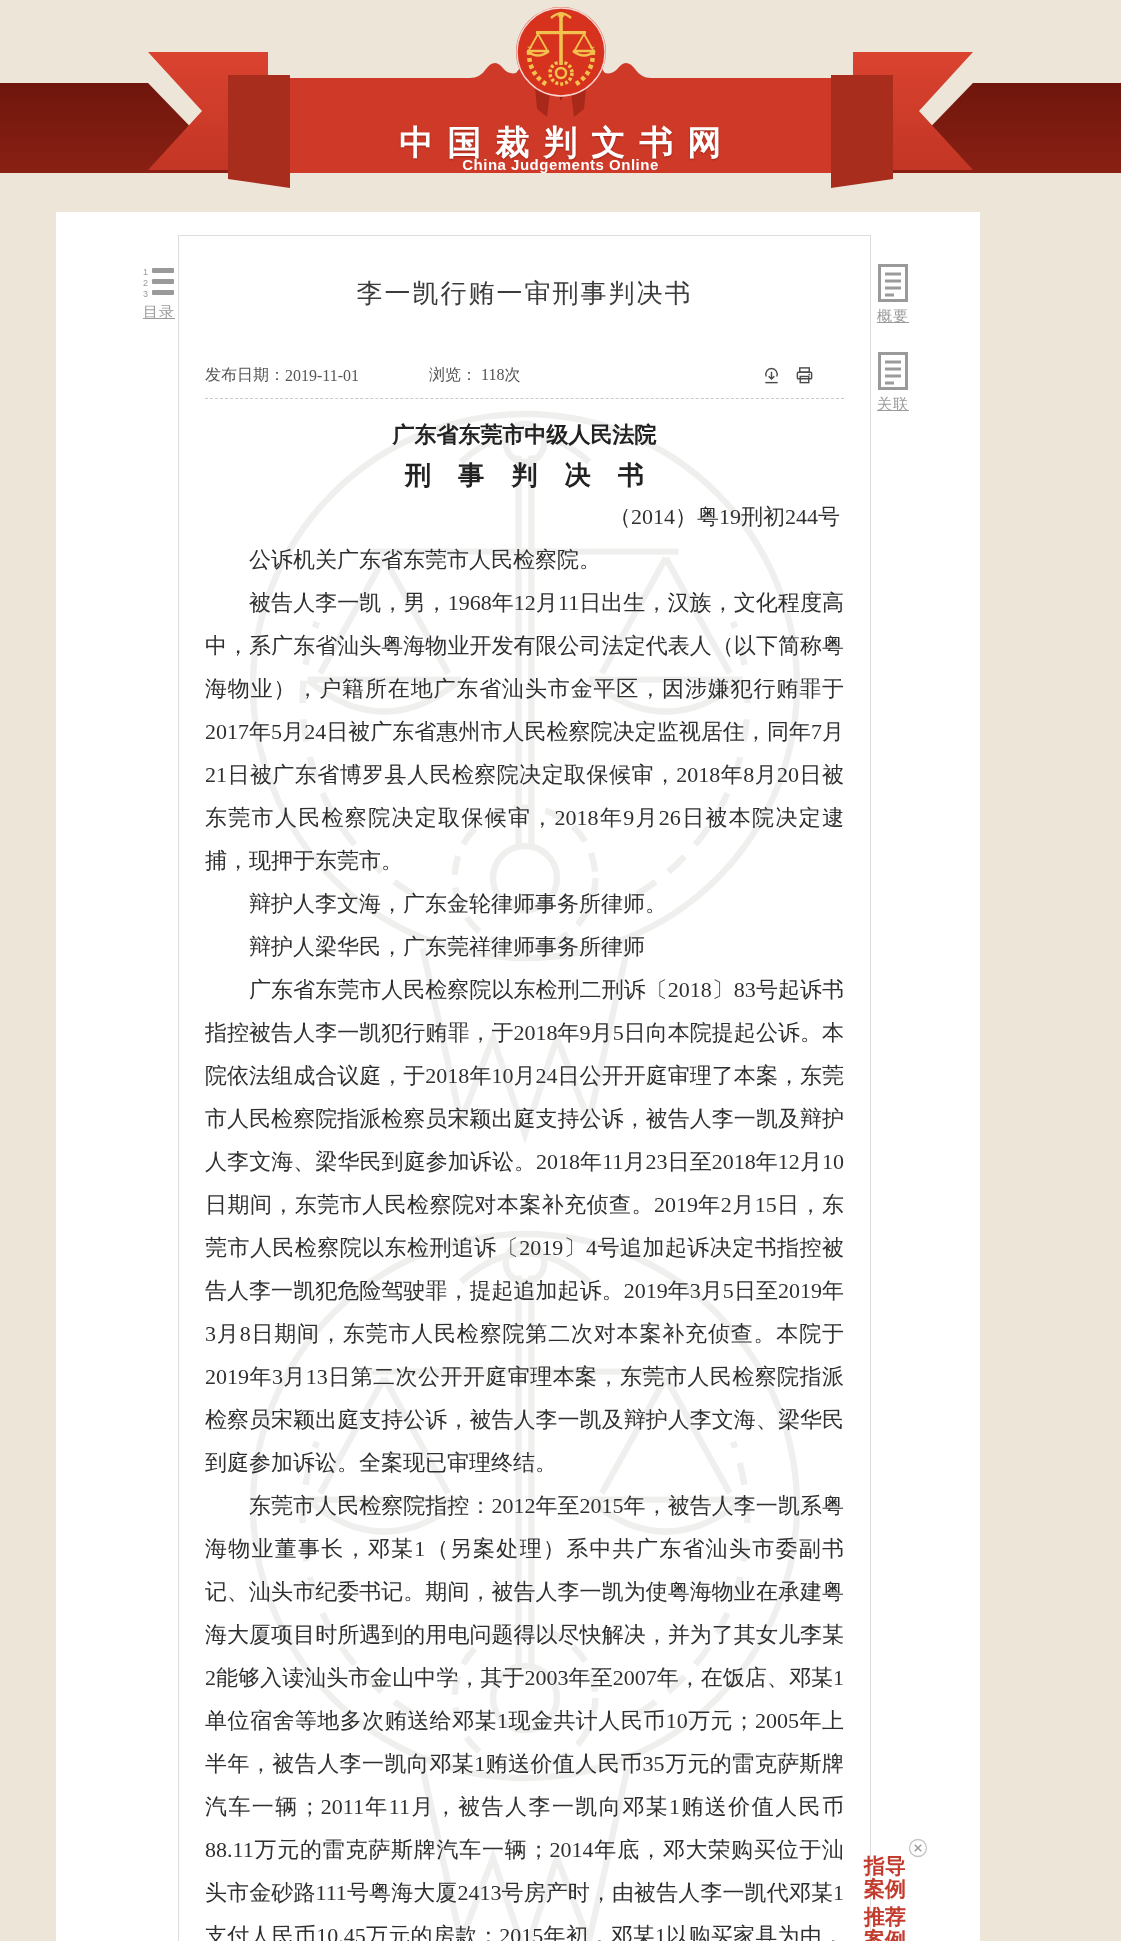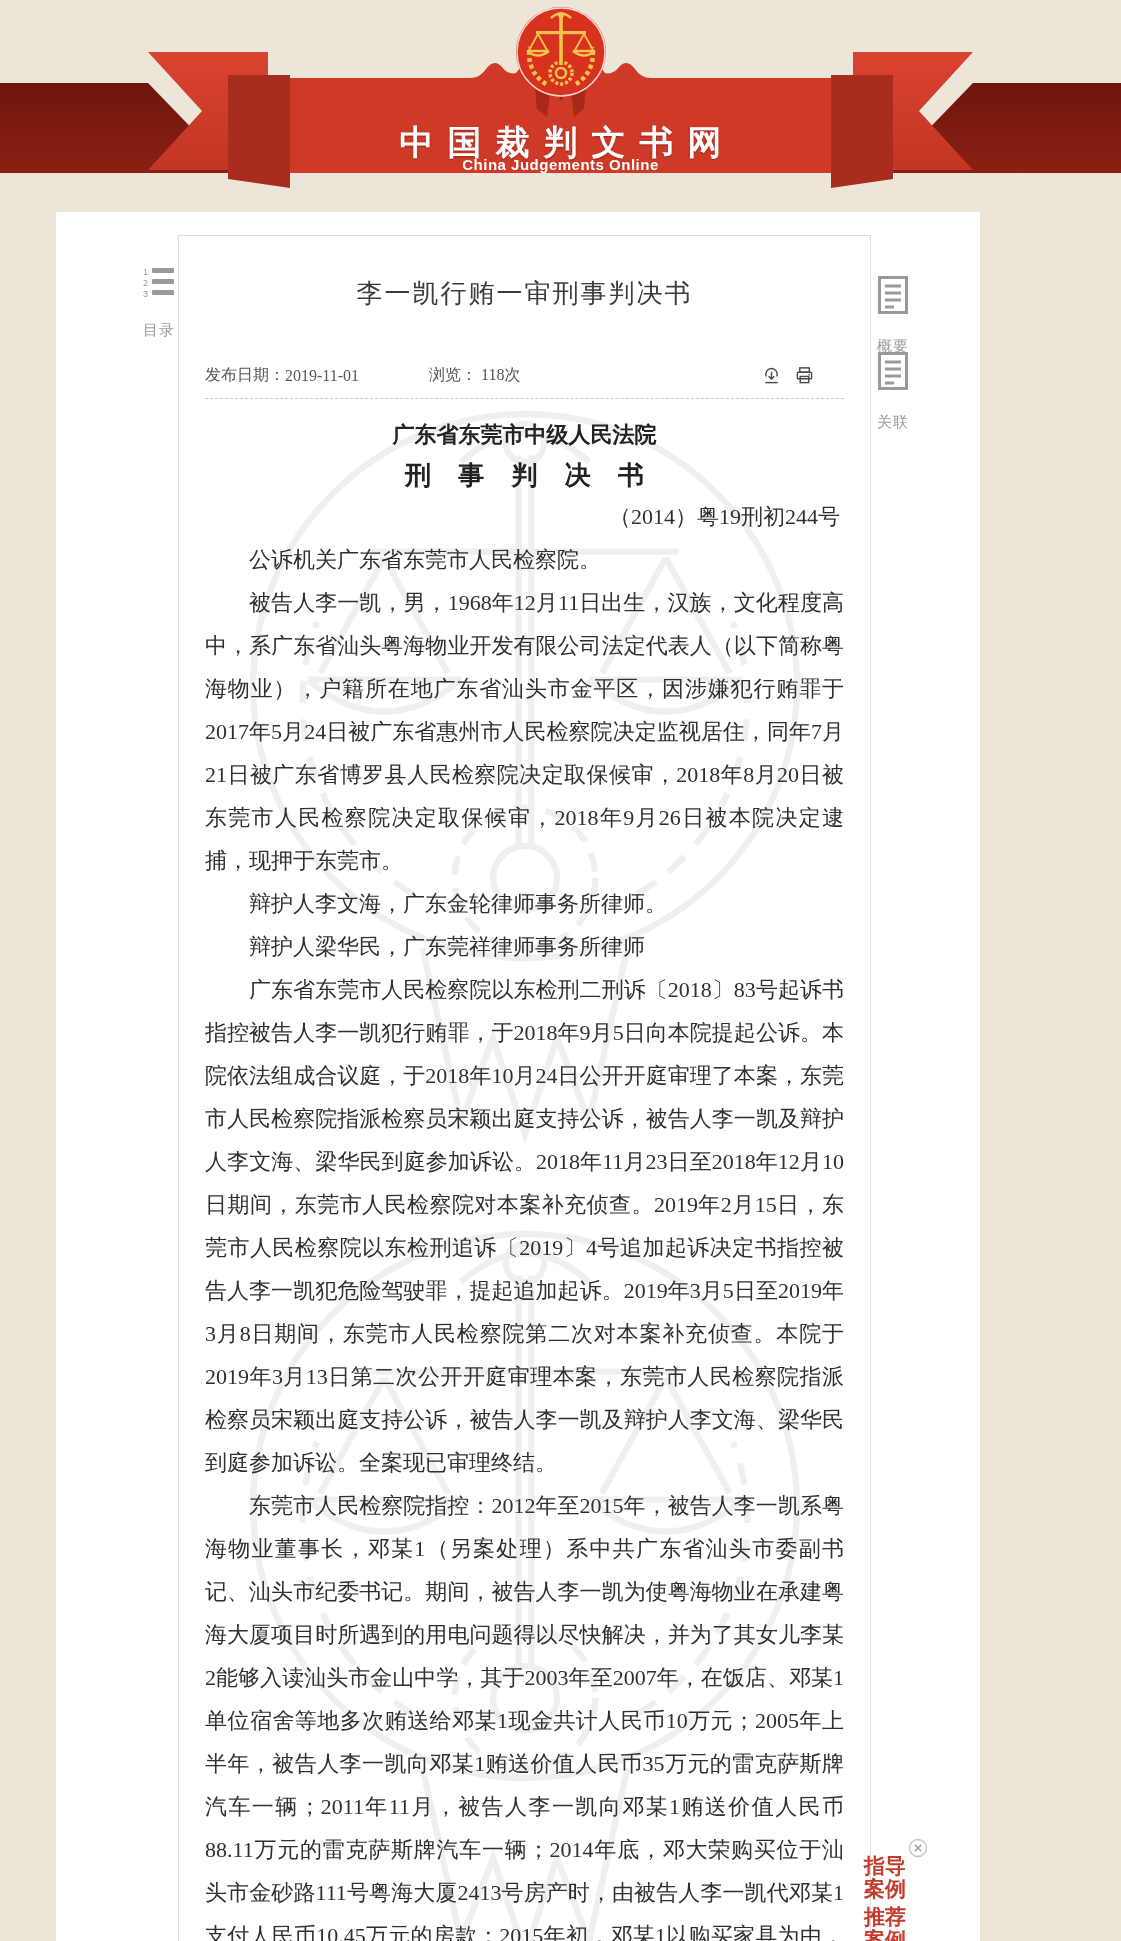--- a/index.html
+++ b/index.html
@@ -55,23 +55,23 @@
   .doc-body{
     margin:0 26px;font-family:"Liberation Serif",serif;color:#2f2f2f;
     font-size:22px;line-height:43px;text-align:justify;
   }
   .court-name{margin-top:16px;text-align:center;font-size:22px;line-height:40px;font-weight:600;color:#222;font-family:"Liberation Sans",sans-serif;}
   .doc-type{text-align:center;font-size:26px;line-height:40px;font-weight:600;color:#222;letter-spacing:10px;text-indent:10px;font-family:Liberation Sans, sans-serif;}
   .case-no{text-align:right;line-height:43px;padding-right:4px;}
   .para{margin:0;text-indent:2em;}
   
   .side-btn{position:absolute;text-align:center;color:#9a9a9a;font-size:15px;cursor:pointer;}
-  .side-btn .lbl{display:block;margin-top:20px;letter-spacing:1px;}
+  .side-btn .lbl{display:block;margin-top:2px;letter-spacing:1px;text-decoration:underline;}
   .btn-toc{left:139px;top:266px;width:40px;}
-  .btn-summary{left:875px;top:276px;width:36px;}
+  .btn-summary{left:875px;top:264px;width:36px;}
   .btn-related{left:875px;top:352px;width:36px;}
   
   .float-widget{position:absolute;left:862px;top:1838px;width:66px;}
   .float-close{position:absolute;right:0;top:0;cursor:pointer;}
   .float-items{margin-top:16px;}
   .float-item{
     width:46px;word-break:break-all;text-align:center;
     color:#c23b2d;font-weight:bold;font-size:21px;line-height:23px;
     margin-bottom:5px;cursor:pointer;
   }

